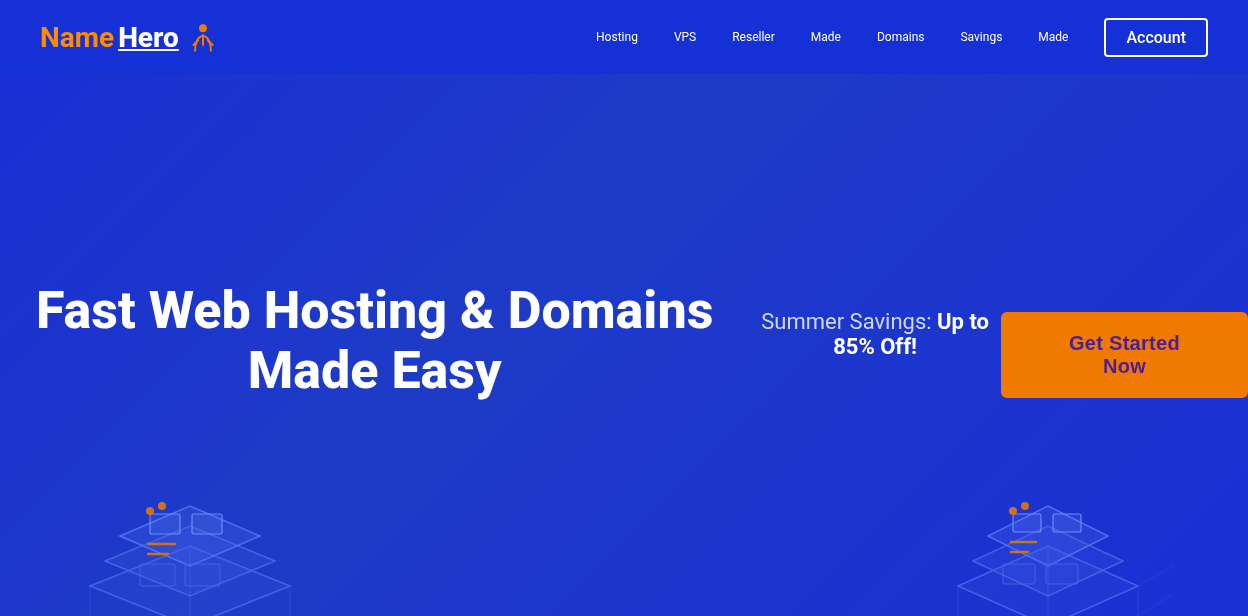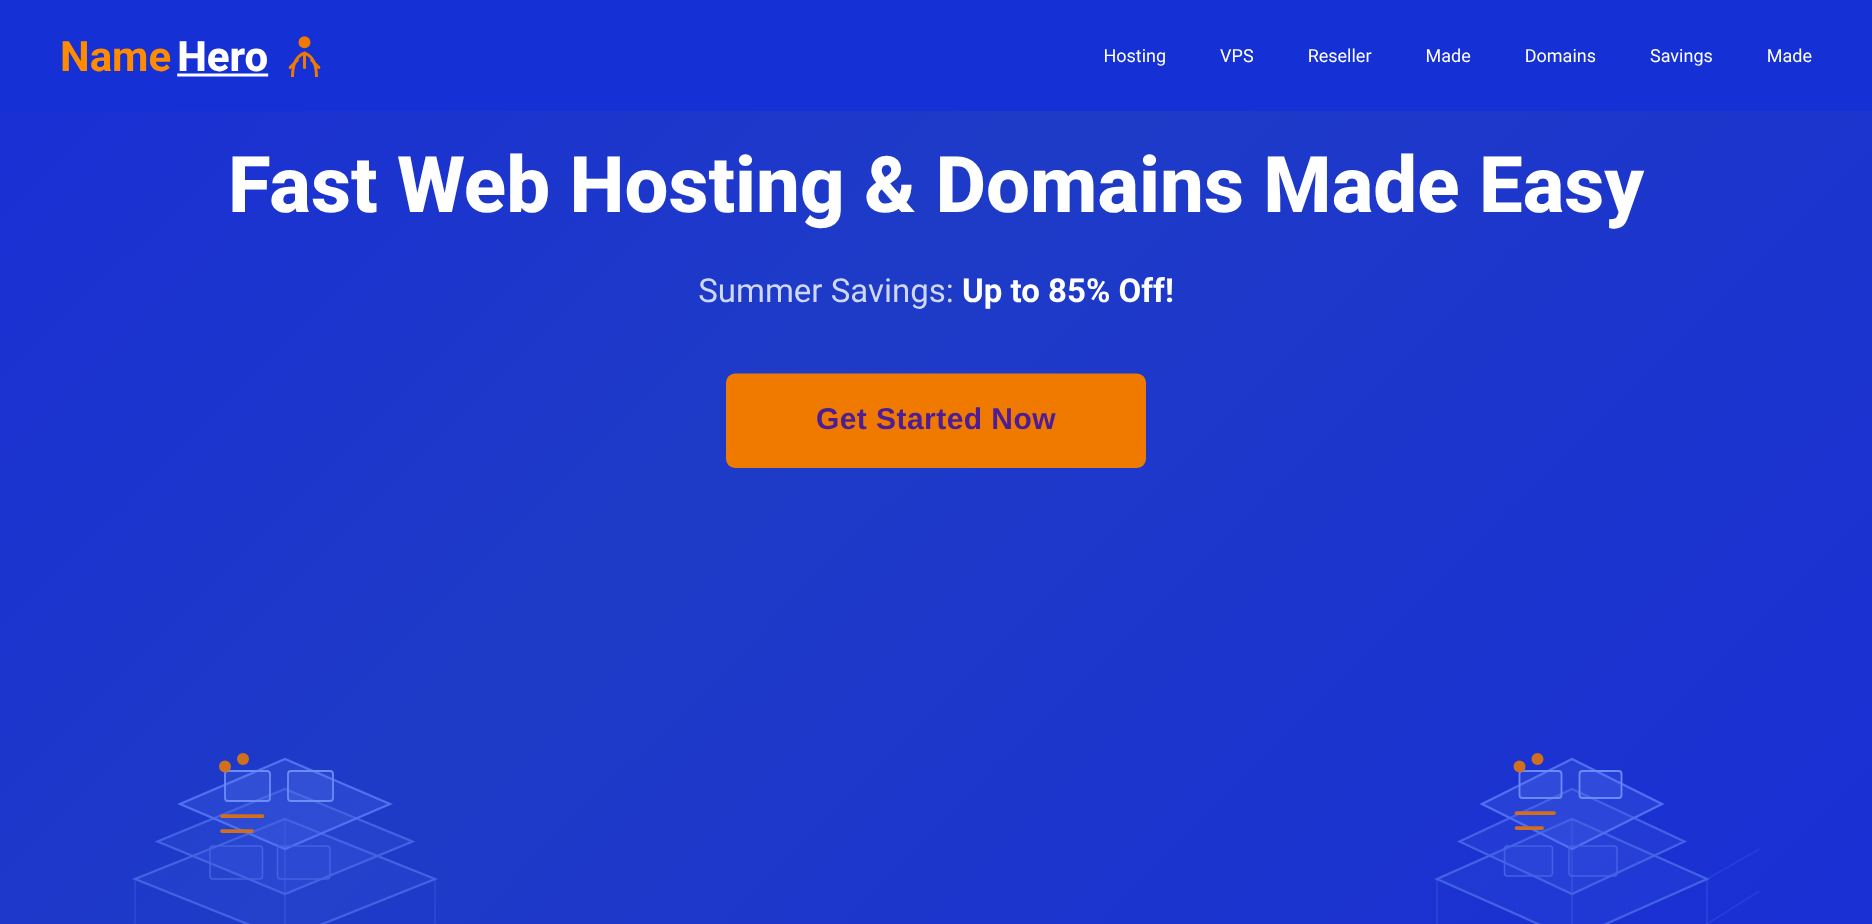--- a/index.html
+++ b/index.html
@@ -78,23 +78,23 @@
       background: transparent;
       text-decoration: none;
     }
 
     
     .hero {
       background: linear-gradient(135deg, #1a2fd4 0%, #1e3bc7 40%, #1a2fd4 100%);
       width: 100%;
       height: 542px;
       display: flex;
-      flex-direction: column;
-      align-items: center;
-      justify-content: flex-start;
+      flex-direction: row;
+      align-items: center;
+      justify-content: flex-end;
       position: relative;
       overflow: hidden;
       padding-top: 20px;
     }
 
     .hero-title {
       font-size: 52px;
       font-weight: 800;
       color: #ffffff;
       text-align: center;
@@ -168,20 +168,21 @@
   </a>
 
   <nav>
     <a href="#">Hosting</a>
     <a href="#">VPS</a>
     <a href="#">Reseller</a>
     <a href="#">Made</a>
     <a href="#">Domains</a>
     <a href="#">Savings</a>
     <a href="#">Made</a>
+    <a href="#" class="account-btn">Account</a>
   </nav>
 </header>
 
 <section class="hero">
 
   <svg class="deco-left" viewBox="0 0 260 220" fill="none" xmlns="http://www.w3.org/2000/svg">
 
     <polygon points="30,180 130,220 230,180 130,140" stroke="#4a6be8" stroke-width="1.5" fill="rgba(74,107,232,0.15)"></polygon>
     <line x1="130" y1="140" x2="130" y2="220" stroke="#4a6be8" stroke-width="1" opacity="0.5"></line>
 

